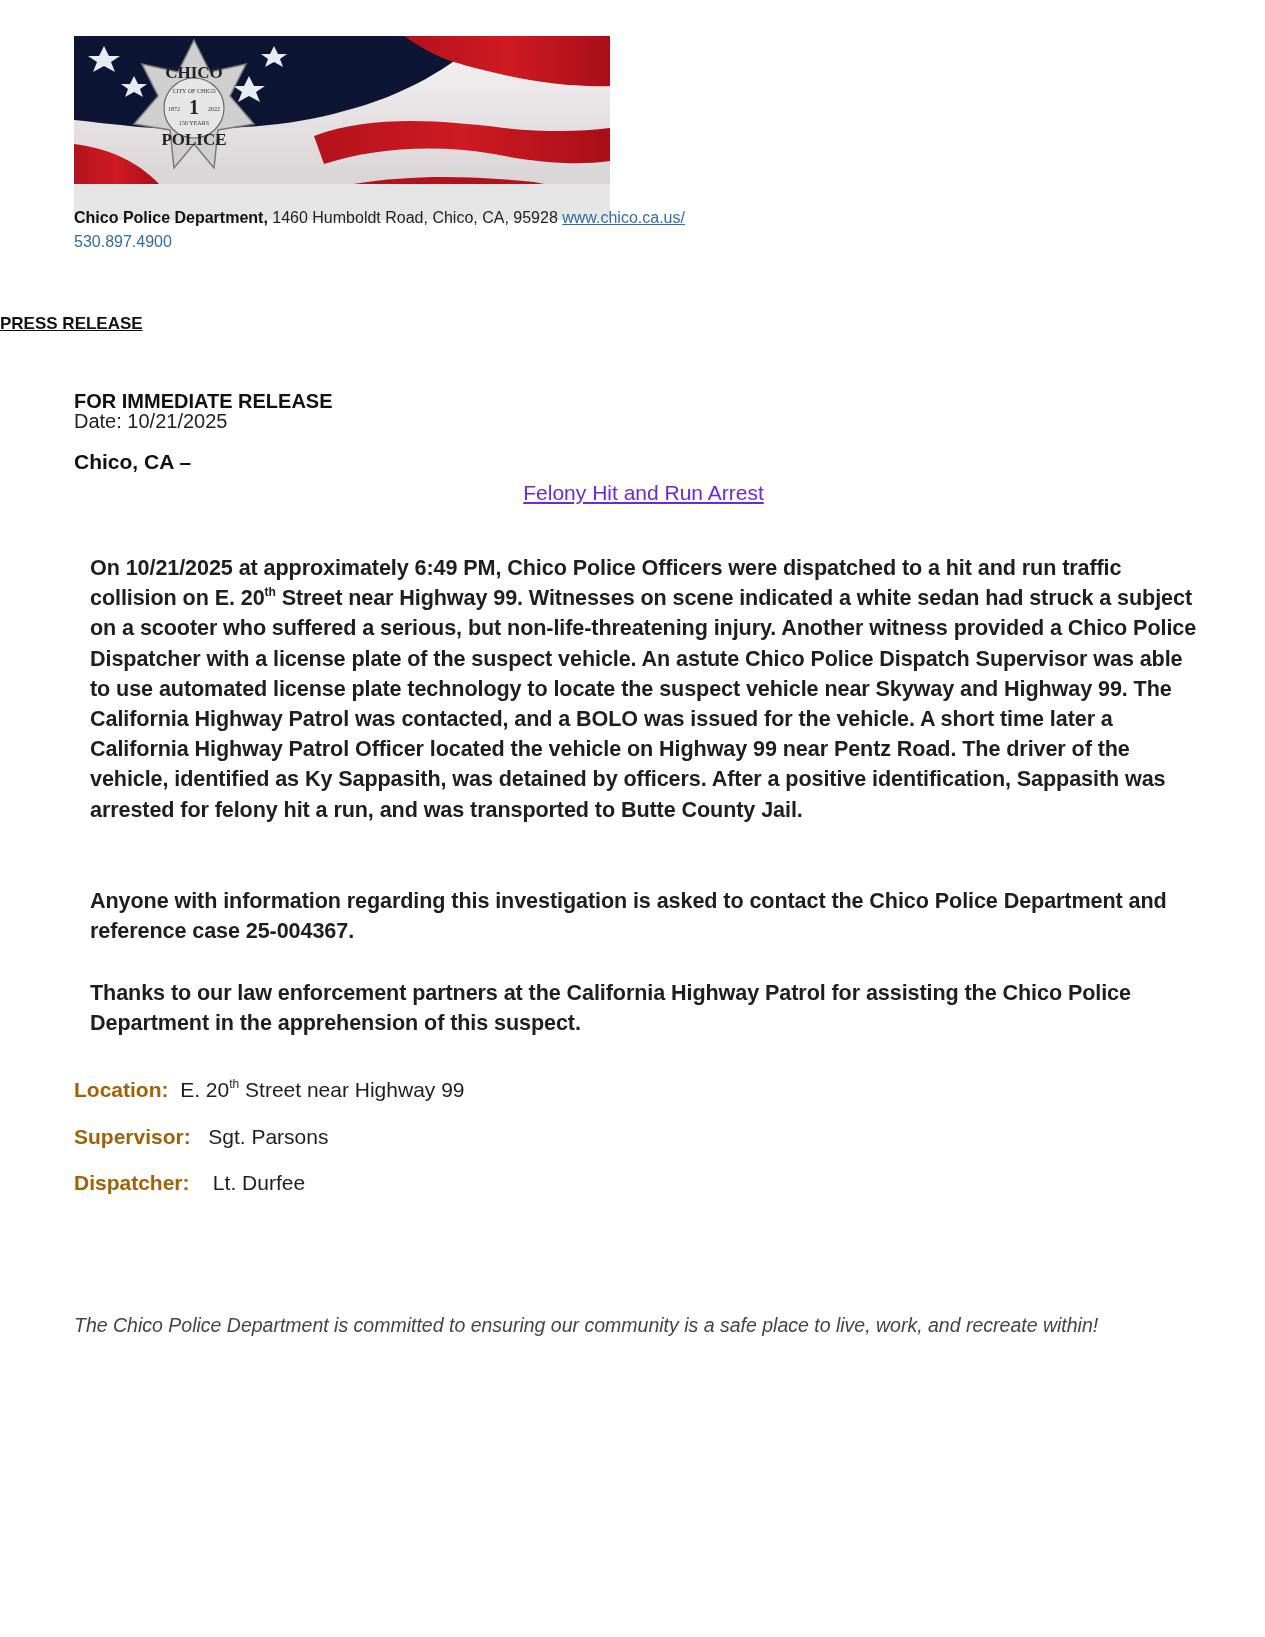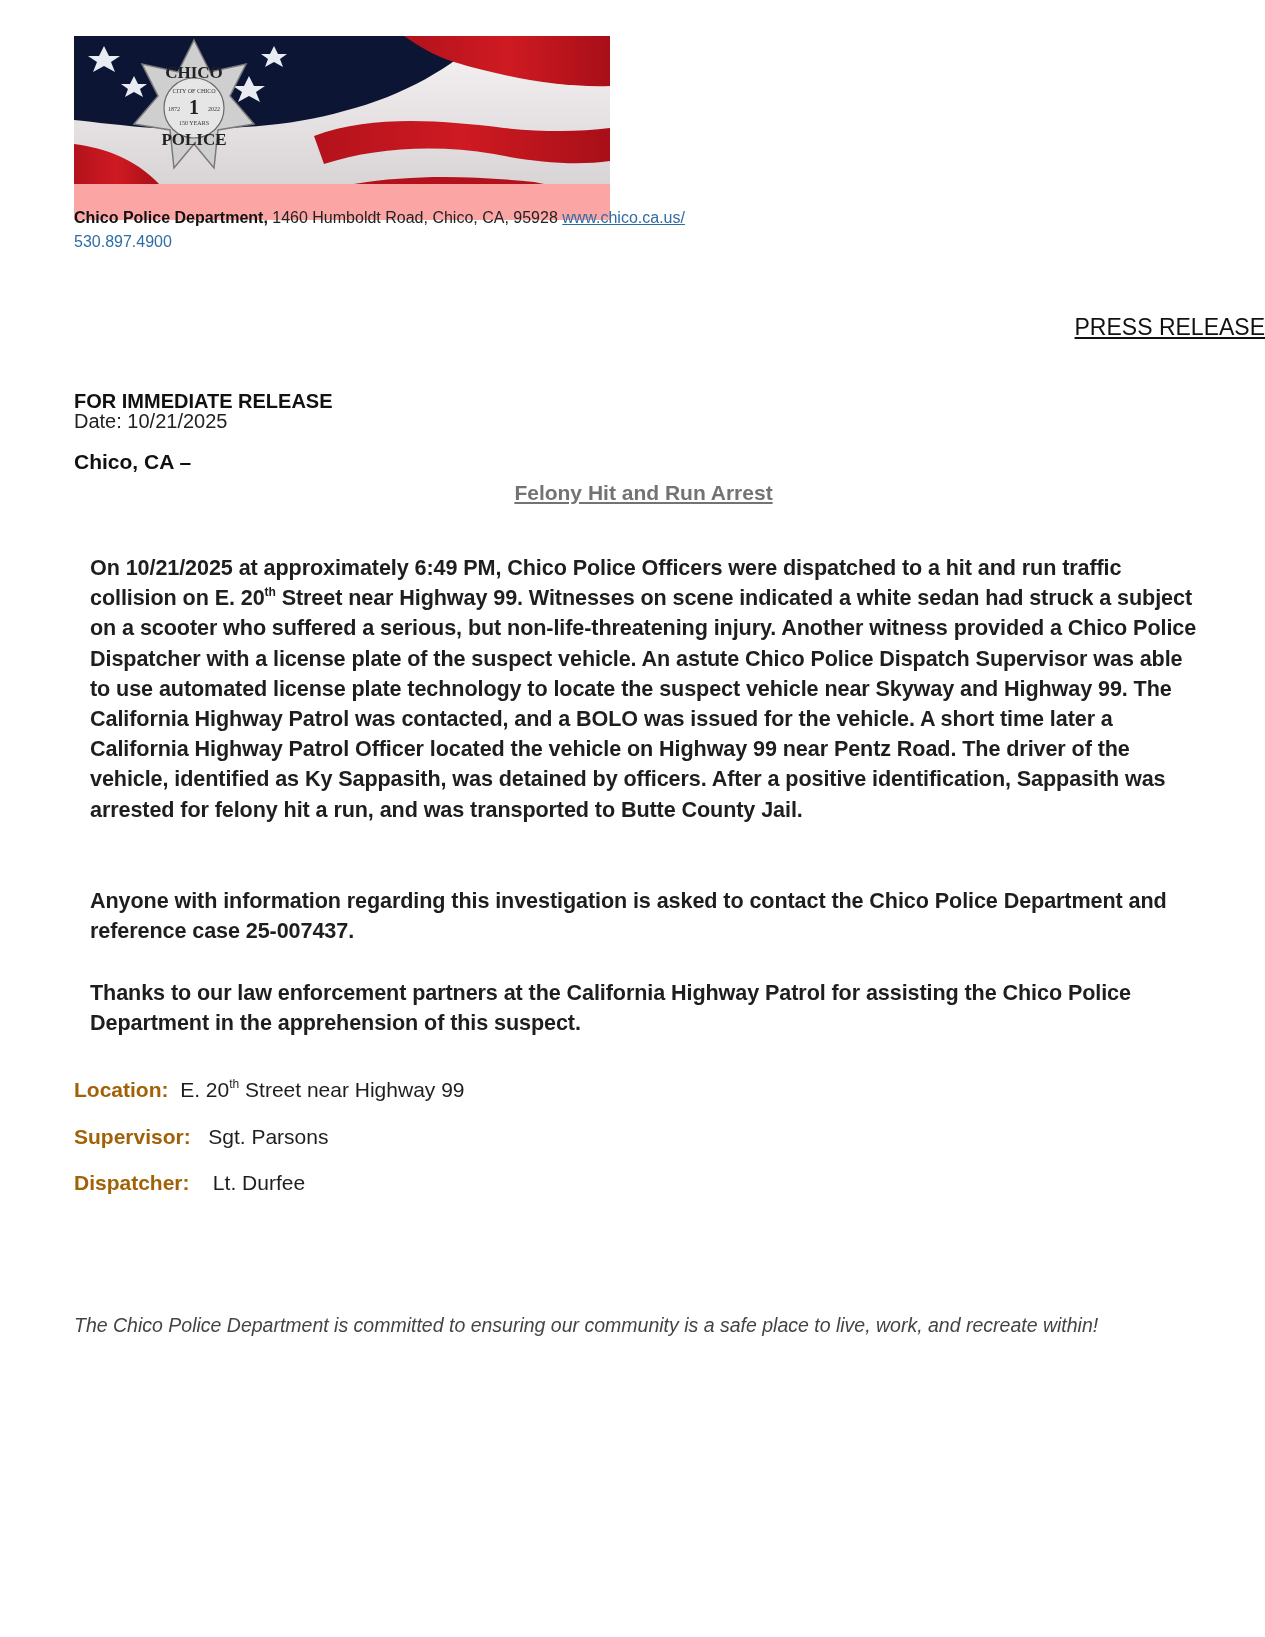--- a/index.html
+++ b/index.html
@@ -1,30 +1,30 @@
 <!DOCTYPE html>
 <html><head>
 <meta charset="utf-8">
 <style>
   html, body { margin: 0; padding: 0; background: #ffffff; }
   body { width: 1265px; height: 1637px; position: relative; font-family: "Liberation Sans", sans-serif; color: #1a1a1a; overflow: hidden; }
 
-  .banner { position: absolute; left: 74px; top: 36px; width: 536px; height: 184px; overflow: hidden; background: #fca5a5; }
+  .banner { position: absolute; left: 74px; top: 36px; width: 536px; height: 184px; overflow: hidden; background: #e5e5e5; }
   .banner svg { display: block; }
 
   .contact { position: absolute; left: 74px; top: 206px; font-size: 16px; line-height: 24px; color: #222; }
   .contact b { font-weight: bold; color: #111; }
   .contact a { color: #2e6da4; text-decoration: underline; }
   .contact .phone { color: #2e6da4; display: block; }
 
-  .title { position: absolute; left: 0; right: 0; top: 314px; text-align: right; font-size: 23px; font-weight: normal; text-decoration: underline; color: #111; }
+  .title { position: absolute; left: 0; right: 0; top: 314px; text-align: left; font-size: 17px; font-weight: bold; text-decoration: underline; color: #111; }
   .immediate { position: absolute; left: 74px; top: 366px; font-size: 20px; font-weight: bold; color: #111; margin-top: 24px; }
   .date { position: absolute; left: 74px; top: 394px; font-size: 20px; color: #222; margin-top: 16px; }
   .dateline { position: absolute; left: 74px; top: 450px; font-size: 21px; font-weight: bold; color: #111; }
-  .headline { position: absolute; left: 0; right: 0; top: 481px; text-align: center; font-size: 21px; font-weight: bold; text-decoration: underline; color: #737373; padding-left: 22px; }
+  .headline { position: absolute; left: 0; right: 0; top: 481px; text-align: center; font-size: 21px; font-weight: normal; text-decoration: underline; color: #6d28d9; padding-left: 22px; }
 
   .body-p { position: absolute; left: 74px; width: 1110px; font-size: 21.6px; line-height: 30.2px; color: #1e1e1e; margin: 16px; letter-spacing: -0.1px; font-weight: bold; }
   .p1 { top: 537px; }
   .p2 { top: 870px; }
   .p3 { top: 962px; }
   sup { font-size: 12px; line-height: 0; vertical-align: 9px; }
 
   .field { position: absolute; left: 74px; font-size: 21px; color: #1e1e1e; white-space: pre; }
   .field b { font-weight: bold; color: #a16207; }
   .f1 { top: 1078px; }
@@ -84,20 +84,20 @@
   <span class="phone">530.897.4900</span>
 </div>
 
 <div class="title">PRESS RELEASE</div>
 <div class="immediate">FOR IMMEDIATE RELEASE</div>
 <div class="date">Date: 10/21/2025</div>
 <div class="dateline">Chico, CA –</div>
 <div class="headline">Felony Hit and Run Arrest</div>
 
 <p class="body-p p1"><span>On 10/21/2025 at approximately 6:49 PM, Chico Police Officers were dispatched to a hit and run traffic collision on E. 20</span><sup>th</sup><span> Street near Highway 99.  Witnesses on scene indicated a white sedan had struck a subject on a scooter who suffered a serious, but non-life-threatening injury.  Another witness provided a Chico Police Dispatcher with a license plate of the suspect vehicle.  An astute Chico Police Dispatch Supervisor was able to use automated license plate technology to locate the suspect vehicle near Skyway and Highway 99.  The California Highway Patrol was contacted, and a BOLO was issued for the vehicle.  A short time later a California Highway Patrol Officer located the vehicle on Highway 99 near Pentz Road.  The driver of the vehicle, identified as Ky Sappasith, was detained by officers.  After a positive identification, Sappasith was arrested for felony hit a run, and was transported to Butte County Jail.</span></p>
-<p class="body-p p2">Anyone with information regarding this investigation is asked to contact the Chico Police Department and reference case 25-007437.</p>
+<p class="body-p p2">Anyone with information regarding this investigation is asked to contact the Chico Police Department and reference case 25-004367.</p>
 <p class="body-p p3">Thanks to our law enforcement partners at the California Highway Patrol for assisting the Chico Police Department in the apprehension of this suspect.</p>
 
 <div class="field f1"><b>Location:</b><span>  E. 20</span><sup>th</sup><span> Street near Highway 99</span></div>
 <div class="field f2"><b>Supervisor:</b><span>   Sgt. Parsons</span></div>
 <div class="field f3"><b>Dispatcher:</b><span>    Lt. Durfee</span></div>
 
 <div class="footer">The Chico Police Department is committed to ensuring our community is a safe place to live, work, and recreate within!</div>
 
 </body></html>

